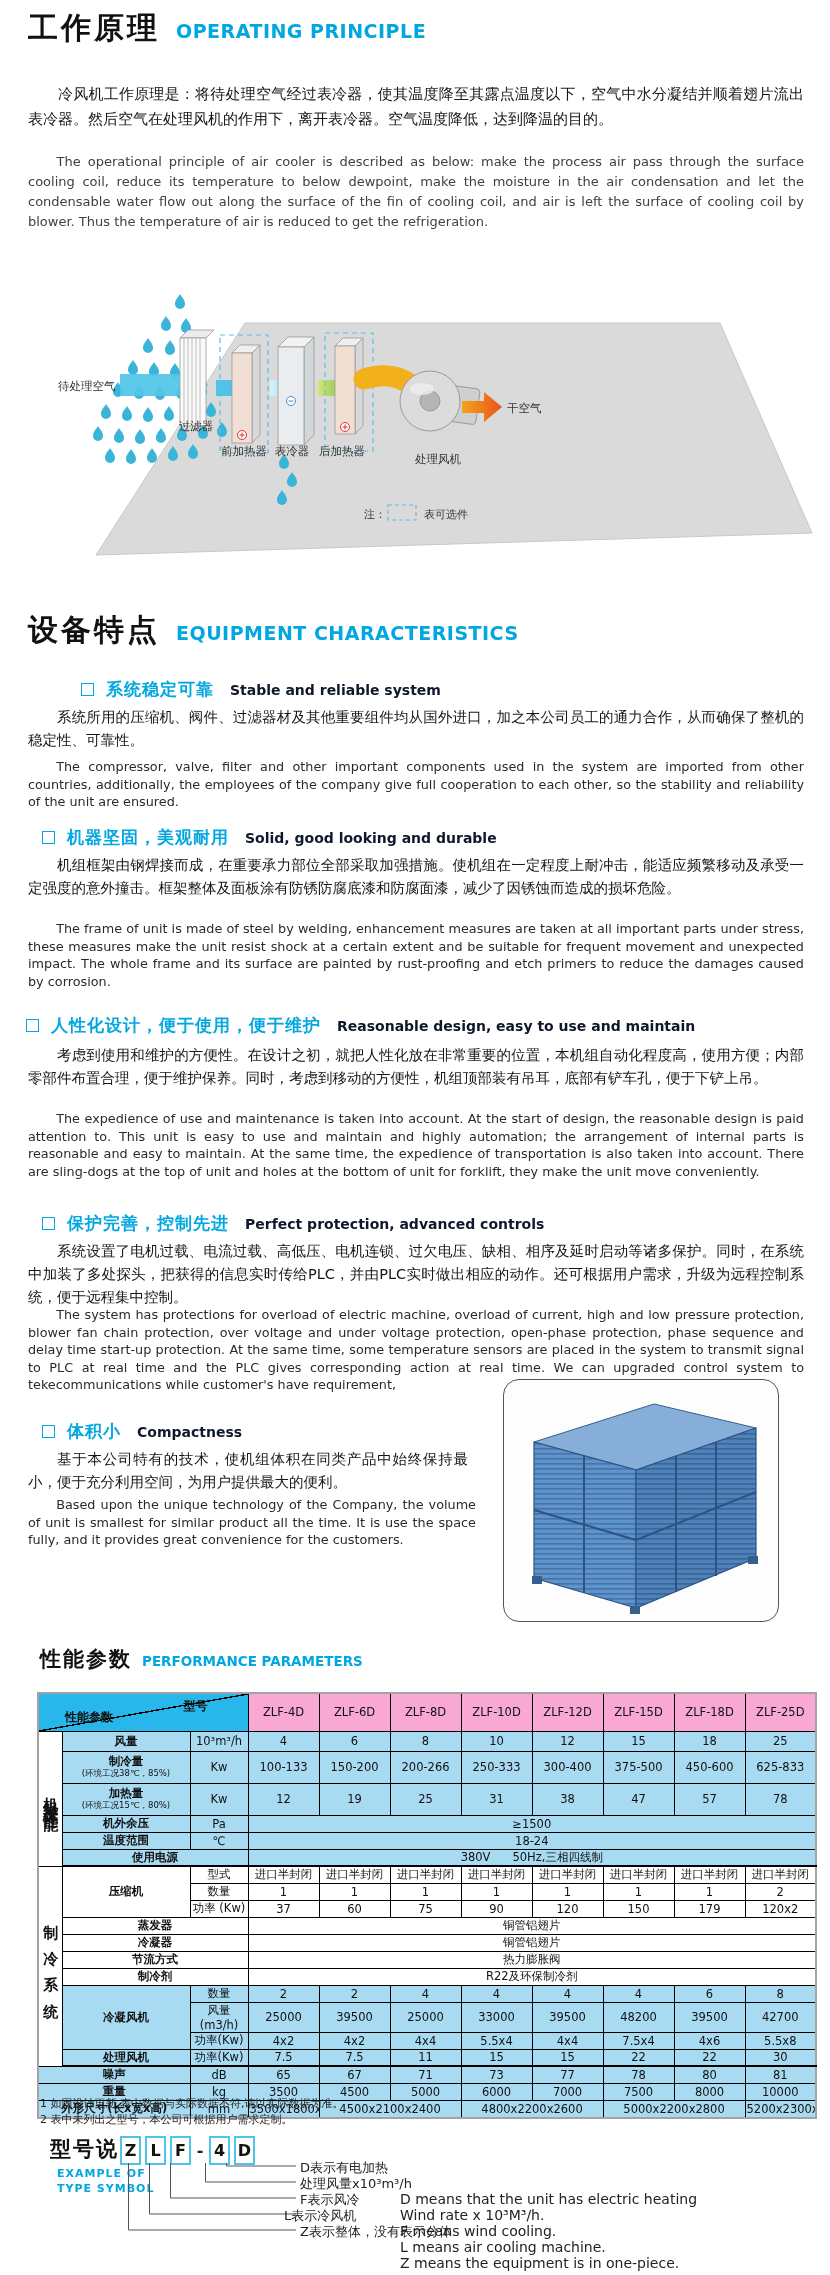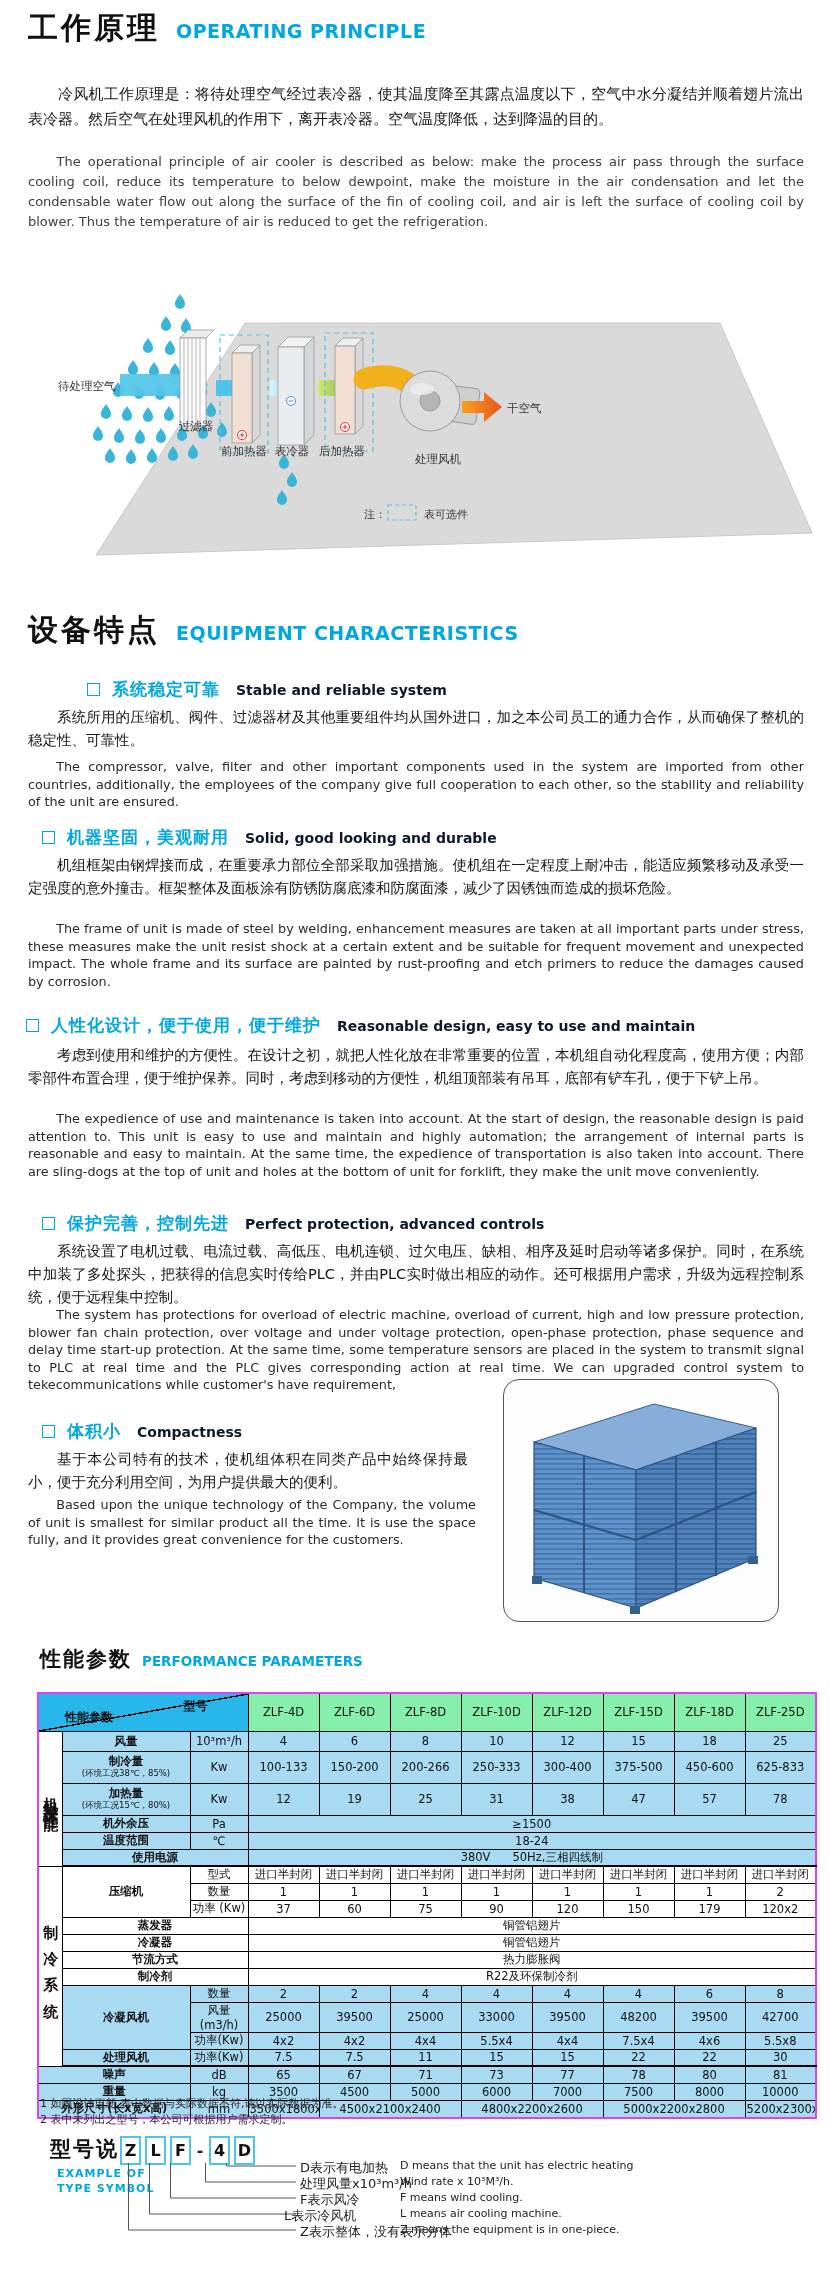--- a/index.html
+++ b/index.html
@@ -15,28 +15,28 @@
   .p-zh{font-size:15px;line-height:25px;text-align:justify;text-indent:2em;color:#161616;}
   .p-en{font-size:13px;line-height:20px;text-align:justify;text-indent:2.2em;color:#404040;}
   .feat-zh{font-size:14.5px;line-height:23px;text-align:justify;text-indent:2em;color:#161616;}
   .feat-en{font-size:12.8px;line-height:17.5px;text-align:justify;text-indent:2.2em;color:#2a2a2a;}
   
   .fh{display:flex;align-items:center;}
   .fh .sq{display:inline-block;width:11px;height:11px;border:1.5px solid #00a7e0;margin-right:12px;flex:0 0 auto;}
   .fh .zh{font-size:17px;font-weight:bold;color:#00a7e0;letter-spacing:1px;}
   .fh .en{font-size:14px;font-weight:bold;color:#0f172a;margin-left:16px;}
   
-  table.perf{border-collapse:collapse;table-layout:fixed;width:778px;border:2px solid #d946ef;}
+  table.perf{border-collapse:collapse;table-layout:fixed;width:778px;border:2px solid #a3a3a3;}
   table.perf td{border:1px solid #000;text-align:center;vertical-align:middle;padding:0 1px;
                 font-size:11.5px;color:#111;overflow:hidden;}
   td.corner{position:relative;background:#27b7ea;
     background-image:linear-gradient(to bottom right,rgba(0,0,0,0) calc(50% - 0.7px),#000 calc(50% - 0.7px),#000 calc(50% + 0.7px),rgba(0,0,0,0) calc(50% + 0.7px));}
   .c-top{position:absolute;top:4px;right:40px;font-weight:bold;font-size:12px;}
   .c-bot{position:absolute;bottom:5px;left:26px;font-weight:bold;font-size:12px;}
-  td.mh{background:#86efac;font-size:11.5px;}
+  td.mh{background:#f9a8d4;font-size:11.5px;}
   tr.lb td{background:#a8daf2;}
   tr.wh td{background:#ffffff;}
   td.grp{background:#ffffff !important;}
   .vtext{writing-mode:vertical-lr;text-orientation:upright;font-weight:bold;font-size:15px;
          display:inline-block;margin:0 auto;}
   .vt1{letter-spacing:4px;}
   .vt2{letter-spacing:26px;}
   td.nm{font-weight:bold;}
   td.nm .sub{font-weight:normal;font-size:8.5px;display:block;margin-top:-1px;}
   td.un{font-size:11px;}
@@ -46,21 +46,21 @@
   tr.thick td{border-bottom-width:2px;}
   .note-line{font-size:11px;color:#222;line-height:16px;}
   
   .ts-title{font-size:21px;font-weight:bold;letter-spacing:2px;color:#111;}
   .ts-en{font-size:11px;font-weight:bold;color:#00a7e0;letter-spacing:1px;line-height:15px;}
   .code-row{display:flex;align-items:center;gap:4px;}
   .code-box{width:17px;height:25px;border:2px solid #4fc3e8;display:flex;align-items:center;justify-content:center;
             font-size:16px;font-weight:bold;color:#111;background:#fff;}
   .code-dash{font-size:16px;font-weight:bold;width:10px;text-align:center;}
   .lg-zh{font-size:13px;color:#222;}
-  .lg-en{font-size:11px;color:#222;}
+  .lg-en{font-size:14px;color:#222;margin-top:32px;}
   
   .photo-frame{border:1.5px solid #555;border-radius:16px;background:#fdfdfd;}
   svg text{font-family:"DejaVu Sans","Liberation Sans",sans-serif;}
 </style>
 </head>
 <body>
 
 <div class="abs" style="left:28px;top:8px;display:flex;align-items:baseline;">
   <span class="h1-zh">工作原理</span>
   <span class="h1-en">OPERATING PRINCIPLE</span>
@@ -198,21 +198,21 @@
     <rect x="358" y="222" width="28" height="15" fill="none" stroke="#57c2e6" stroke-width="1.2" stroke-dasharray="4 3"></rect>
     <text x="394" y="235" font-size="11" fill="#333">表可选件</text>
   </g>
 </svg>
 
 <div class="abs" style="left:28px;top:610px;display:flex;align-items:baseline;">
   <span class="h1-zh">设备特点</span>
   <span class="h1-en">EQUIPMENT CHARACTERISTICS</span>
 </div>
 
-<div class="abs fh" style="left:48px;top:678px;padding-left:39px;">
+<div class="abs fh" style="left:42px;top:678px;padding-left:39px;">
   <span class="sq"></span>
   <span class="zh">系统稳定可靠</span>
   <span class="en">Stable and reliable system</span>
 </div>
 <div class="abs feat-zh" style="left:28px;top:706px;width:776px;">系统所用的压缩机、阀件、过滤器材及其他重要组件均从国外进口，加之本公司员工的通力合作，从而确保了整机的稳定性、可靠性。</div>
 <div class="abs feat-en" style="left:28px;top:758px;width:776px;">The compressor,  valve,  filter and other  important  components used  in the system  are imported  from other countries, additionally, the employees  of the company  give full cooperation  to each other, so  the stability and reliability  of the unit are ensured.</div>
 
 <div class="abs fh" style="left:42px;top:826px;">
   <span class="sq"></span>
   <span class="zh">机器坚固，美观耐用</span>

